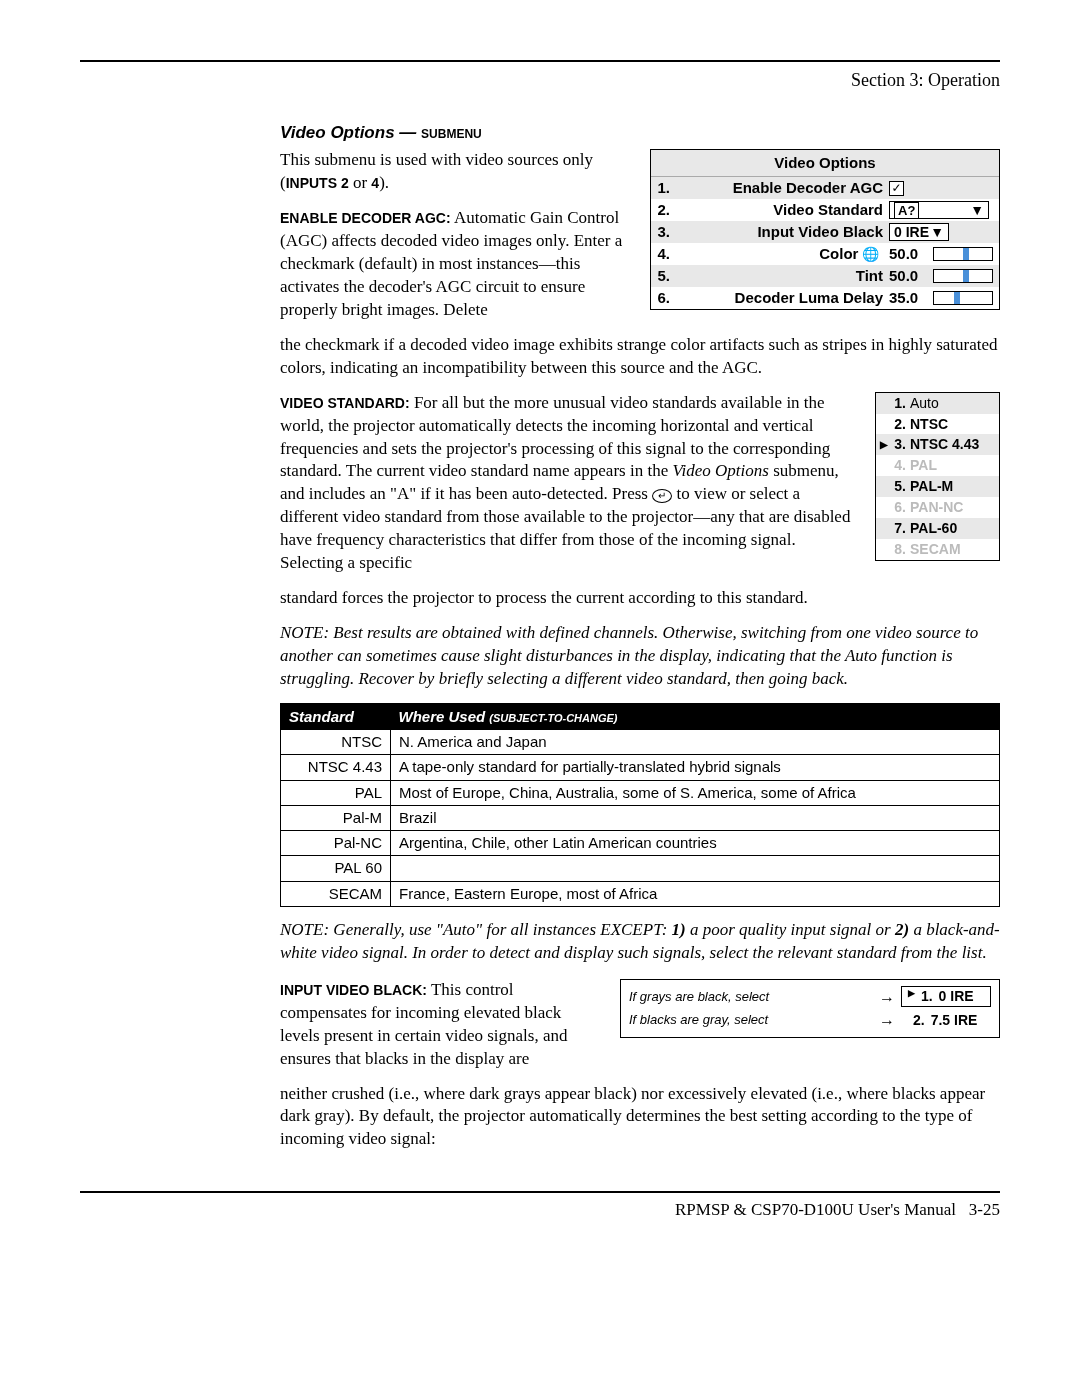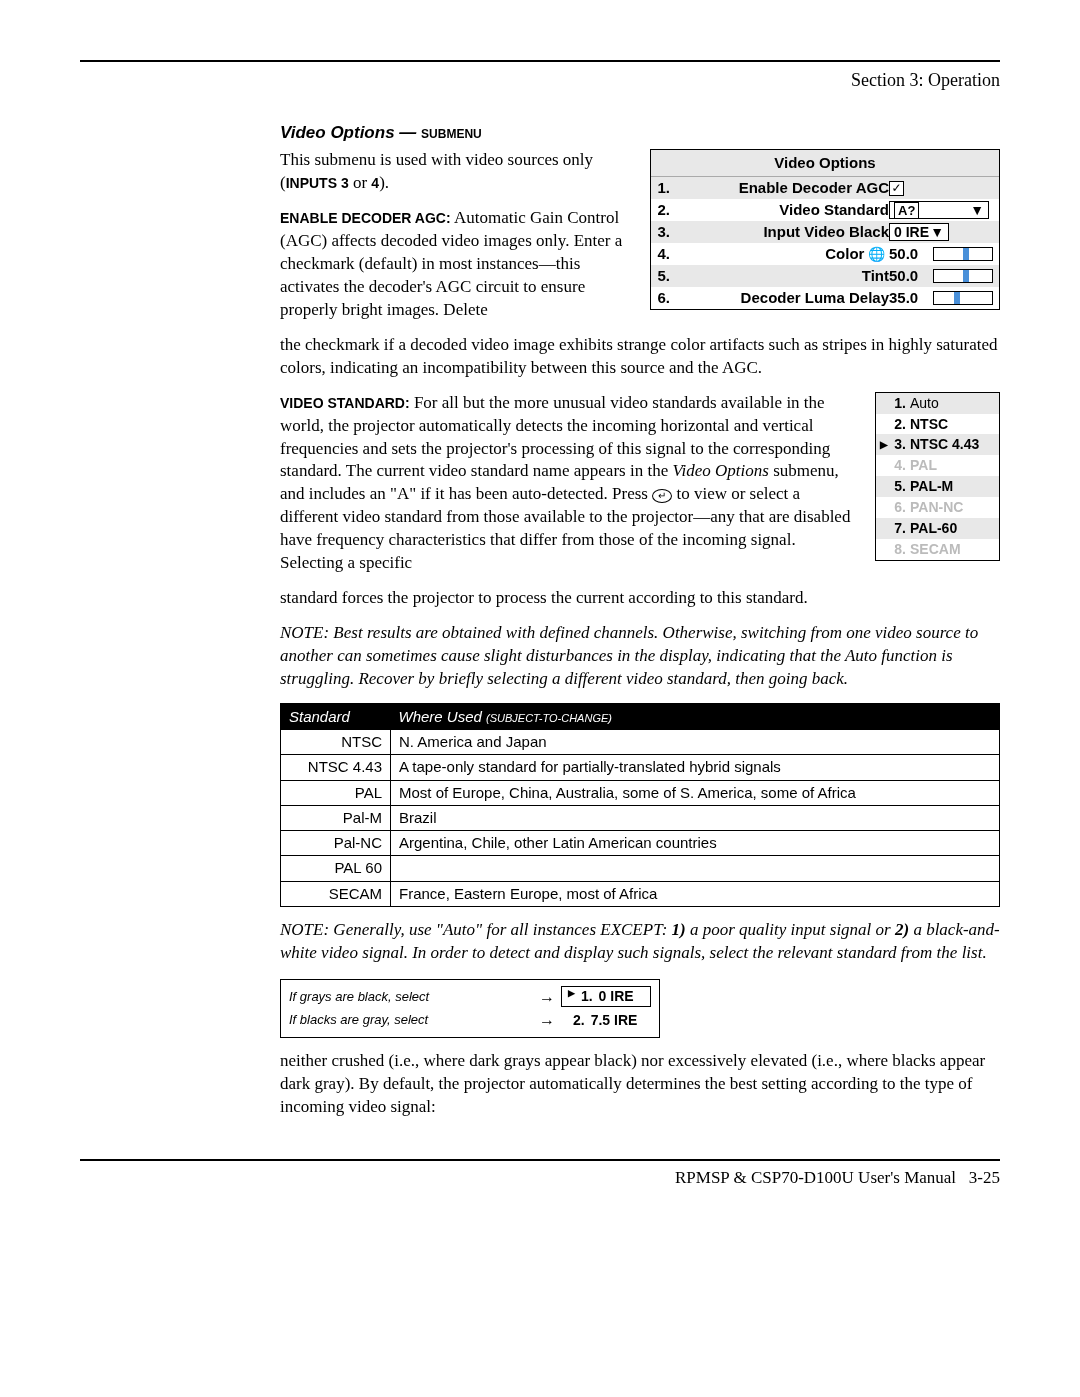--- a/index.html
+++ b/index.html
@@ -25,21 +25,21 @@
   .two-col .text { flex: 1; }
   .inline-bold { font-weight: bold; font-family: Arial, sans-serif; font-size: 14px; }
   .italic { font-style: italic; }
   .bolditalic { font-weight:bold; font-style:italic;}
 
   
   .menu-box { border: 1px solid #000; font-family: Arial, sans-serif; font-size: 15px; width: 350px; }
   .menu-title { background: #e8e8e8; text-align: center; font-weight: bold; padding: 3px 0; border-bottom: 1px solid #aaa; }
   .menu-row { display: flex; align-items: center; height: 22px; }
   .menu-num { width: 22px; text-align: right; font-weight: bold; padding-right: 3px; }
-  .menu-label { flex: 1; text-align: right; font-weight: bold; }
+  .menu-label { flex: 1; text-align: right; font-weight: bold; padding-right: 6px; }
   .menu-row.shade { background: #e8e8e8; }
   .menu-ctrl { width: 110px; display: flex; align-items: center; gap: 4px; }
   .checkbox { width: 15px; height: 15px; border: 1px solid #000; background:#fff; display:inline-flex; align-items:center; justify-content:center; font-size:12px;}
   .dropdown { border:1px solid #000; background:#fff; display:flex; align-items:center; justify-content:space-between; padding:0 4px; height:18px; font-weight:bold; font-size:14px; width:100px;}
   .dropdown.short{width:60px;}
   .abox { border:1px solid #000; background:#fff; padding:0 3px; font-weight:bold; font-size:13px;}
   .slider-val { font-weight:bold; width:40px;}
   .slider-bar { border:1px solid #000; background:#fff; height:14px; width:60px; position:relative;}
   .slider-thumb{ position:absolute; top:0; height:100%; width:6px; background:#4a90d9;}
   .globe { font-size:14px; margin-right:3px;}
@@ -49,21 +49,21 @@
   .std-box { border:1px solid #000; font-family:Arial,sans-serif; font-size:14px; width:125px; }
   .std-row{ display:flex; align-items:center; padding:1px 4px; gap:4px; font-weight:bold;}
   .std-row.disabled{ color:#bbb; }
   .std-row.shade{ background:#e8e8e8;}
   .std-row .arrow{ font-size:10px; width:8px;}
   .std-row .num{ width:14px; text-align:right;}
 
   
   .tbl-caption{ font-weight:bold; font-style:italic; font-family:Arial,sans-serif; font-size:15px; text-align:center; margin:18px 0 6px;}
   table.regions{ border-collapse:collapse; width:100%; font-family:Arial,sans-serif; font-size:15px;}
-  table.regions th{ background:#000; color:#fff; font-style:italic; font-weight:normal; padding:3px 8px; text-align:left;}
+  table.regions th{ background:#000; color:#fff; font-style:italic; font-weight:bold; padding:3px 8px; text-align:left;}
   table.regions th .sub{ font-size:11px; font-style:italic;}
   table.regions td{ border-bottom:1px solid #000; padding:2px 8px;}
   table.regions td:first-child{ text-align:right; border-right:1px solid #000; width:110px;}
   table.regions { border:1px solid #000;}
 
   
   .ire-wrap{ border:1px solid #000; font-family:Arial,sans-serif; font-size:14px; padding:4px 8px; width:380px;}
   .ire-row{ display:flex; align-items:center; gap:6px; margin:2px 0;}
   .ire-label{ font-style:italic; font-size:13px; flex:1;}
   .arrow-r{ font-size:16px;}
@@ -80,21 +80,21 @@
 <div class="header-line"></div>
 <div class="header-text">Section 3: Operation</div>
 
 <div class="section-title">
   <span>Video Options</span><span> — </span><span class="submenu-word">SUBMENU</span>
 </div>
 
 <div class="body-block two-col">
   <div class="text">
     <p>
-      <span>This submenu is used with video sources only (</span><span class="inline-bold">INPUTS 3</span><span> or </span><span class="inline-bold">4</span><span>).</span>
+      <span>This submenu is used with video sources only (</span><span class="inline-bold">INPUTS 2</span><span> or </span><span class="inline-bold">4</span><span>).</span>
     </p>
     <p style="margin-top:12px;">
       <span class="inline-bold">ENABLE DECODER AGC:</span><span> Automatic Gain Control (AGC) affects decoded video images only. Enter a checkmark (default) in most instances—this activates the decoder's AGC circuit to ensure properly bright images. Delete</span>
     </p>
   </div>
   <div>
     <div class="menu-box">
       <div class="menu-title">Video Options</div>
       <div class="menu-row shade">
         <span class="menu-num">1.</span>
@@ -253,20 +253,25 @@
         </tr>
     </tbody>
   </table>
 </div>
 
 <p class="body-block italic" style="margin-top:10px;">
   <span>NOTE: Generally, use "Auto" for all instances EXCEPT: </span><span class="bolditalic">1)</span><span> a poor quality input signal or </span><span class="bolditalic">2)</span><span> a black-and-white video signal. In order to detect and display such signals, select the relevant standard from the list.</span>
 </p>
 
 <div class="body-block two-col" style="margin-top:14px;">
+  <div class="text">
+    <p>
+      <span class="inline-bold">INPUT VIDEO BLACK:</span><span> This control compensates for incoming elevated black levels present in certain video signals, and ensures that blacks in the display are</span>
+    </p>
+  </div>
   <div>
     <div class="ire-wrap">
       <div class="ire-row">
         <span class="ire-label">If grays are black, select</span>
         <span class="arrow-r">→</span>
         <span class="ire-val">
             <span class="tri">▶</span>
             <span>1.</span>
             <span>0  IRE</span>
           </span>

